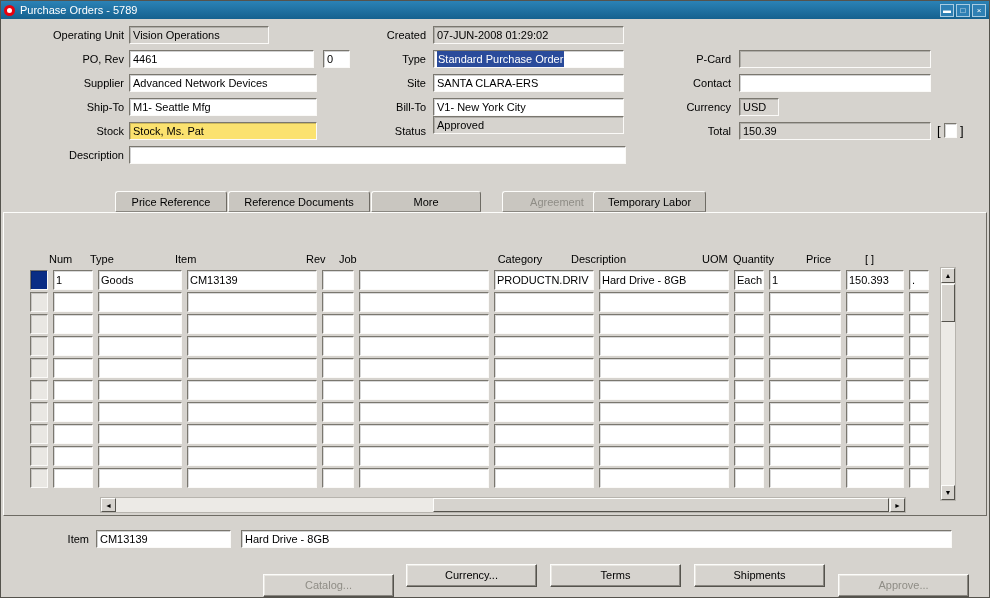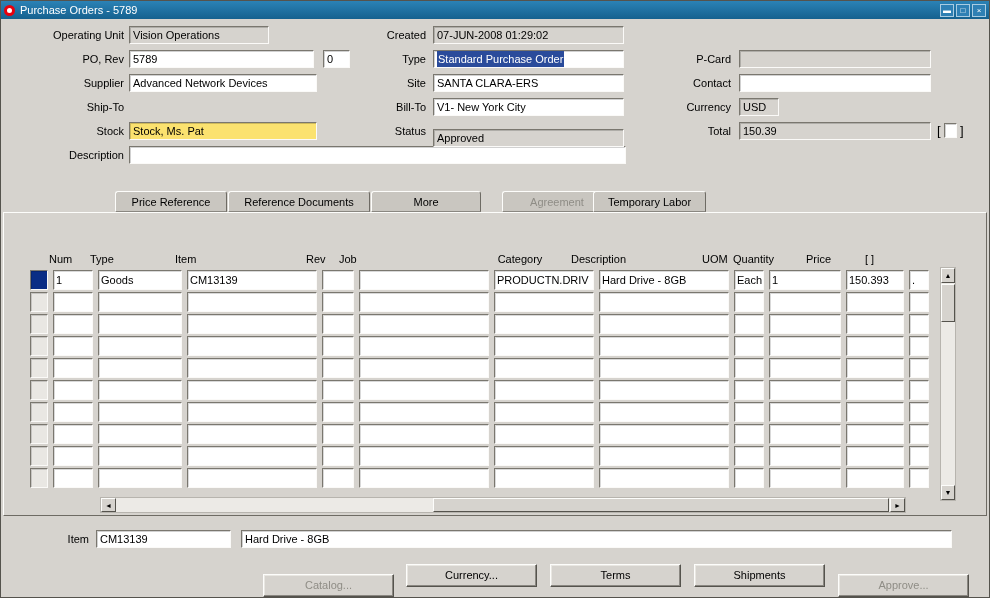--- a/index.html
+++ b/index.html
@@ -97,48 +97,49 @@
       <span class="wbtn">▬</span>
       <span class="wbtn">□</span>
       <span class="wbtn">×</span>
     </span>
   </div>
 
   <div class="lbl" style="left:5px;top:25px;width:118px">Operating Unit</div>
   <div class="fld readonly" style="left:128px;top:25px;width:140px">Vision Operations</div>
 
   <div class="lbl" style="left:5px;top:49px;width:118px">PO, Rev</div>
-  <div class="fld" style="left:128px;top:49px;width:185px">5789</div>
+  <div class="fld" style="left:128px;top:49px;width:185px">4461</div>
   <div class="fld" style="left:322px;top:49px;width:27px">0</div>
 
   <div class="lbl" style="left:5px;top:73px;width:118px">Supplier</div>
   <div class="fld" style="left:128px;top:73px;width:188px">Advanced Network Devices</div>
 
   <div class="lbl" style="left:5px;top:97px;width:118px">Ship-To</div>
+  <div class="fld" style="left:128px;top:97px;width:188px">M1- Seattle Mfg</div>
 
   <div class="lbl" style="left:5px;top:121px;width:118px">Stock</div>
   <div class="fld yellow" style="left:128px;top:121px;width:188px">Stock, Ms. Pat</div>
 
   <div class="lbl" style="left:5px;top:145px;width:118px">Description</div>
   <div class="fld" style="left:128px;top:145px;width:497px"></div>
 
   <div class="lbl" style="left:352px;top:25px;width:73px">Created</div>
   <div class="fld readonly" style="left:432px;top:25px;width:191px">07-JUN-2008 01:29:02</div>
 
   <div class="lbl" style="left:352px;top:49px;width:73px">Type</div>
   <div class="fld" style="left:432px;top:49px;width:191px"><span class="sel-text">Standard Purchase Order</span></div>
 
   <div class="lbl" style="left:352px;top:73px;width:73px">Site</div>
   <div class="fld" style="left:432px;top:73px;width:191px">SANTA CLARA-ERS</div>
 
   <div class="lbl" style="left:352px;top:97px;width:73px">Bill-To</div>
   <div class="fld" style="left:432px;top:97px;width:191px">V1- New York City</div>
 
   <div class="lbl" style="left:352px;top:121px;width:73px">Status</div>
-  <div class="fld readonly" style="left:432px;top:128px;width:191px">Approved</div>
+  <div class="fld readonly" style="left:432px;top:115px;width:191px">Approved</div>
 
   <div class="lbl" style="left:655px;top:49px;width:75px">P-Card</div>
   <div class="fld readonly" style="left:738px;top:49px;width:192px"></div>
 
   <div class="lbl" style="left:655px;top:73px;width:75px">Contact</div>
   <div class="fld" style="left:738px;top:73px;width:192px"></div>
 
   <div class="lbl" style="left:655px;top:97px;width:75px">Currency</div>
   <div class="fld readonly" style="left:738px;top:97px;width:40px">USD</div>
 

